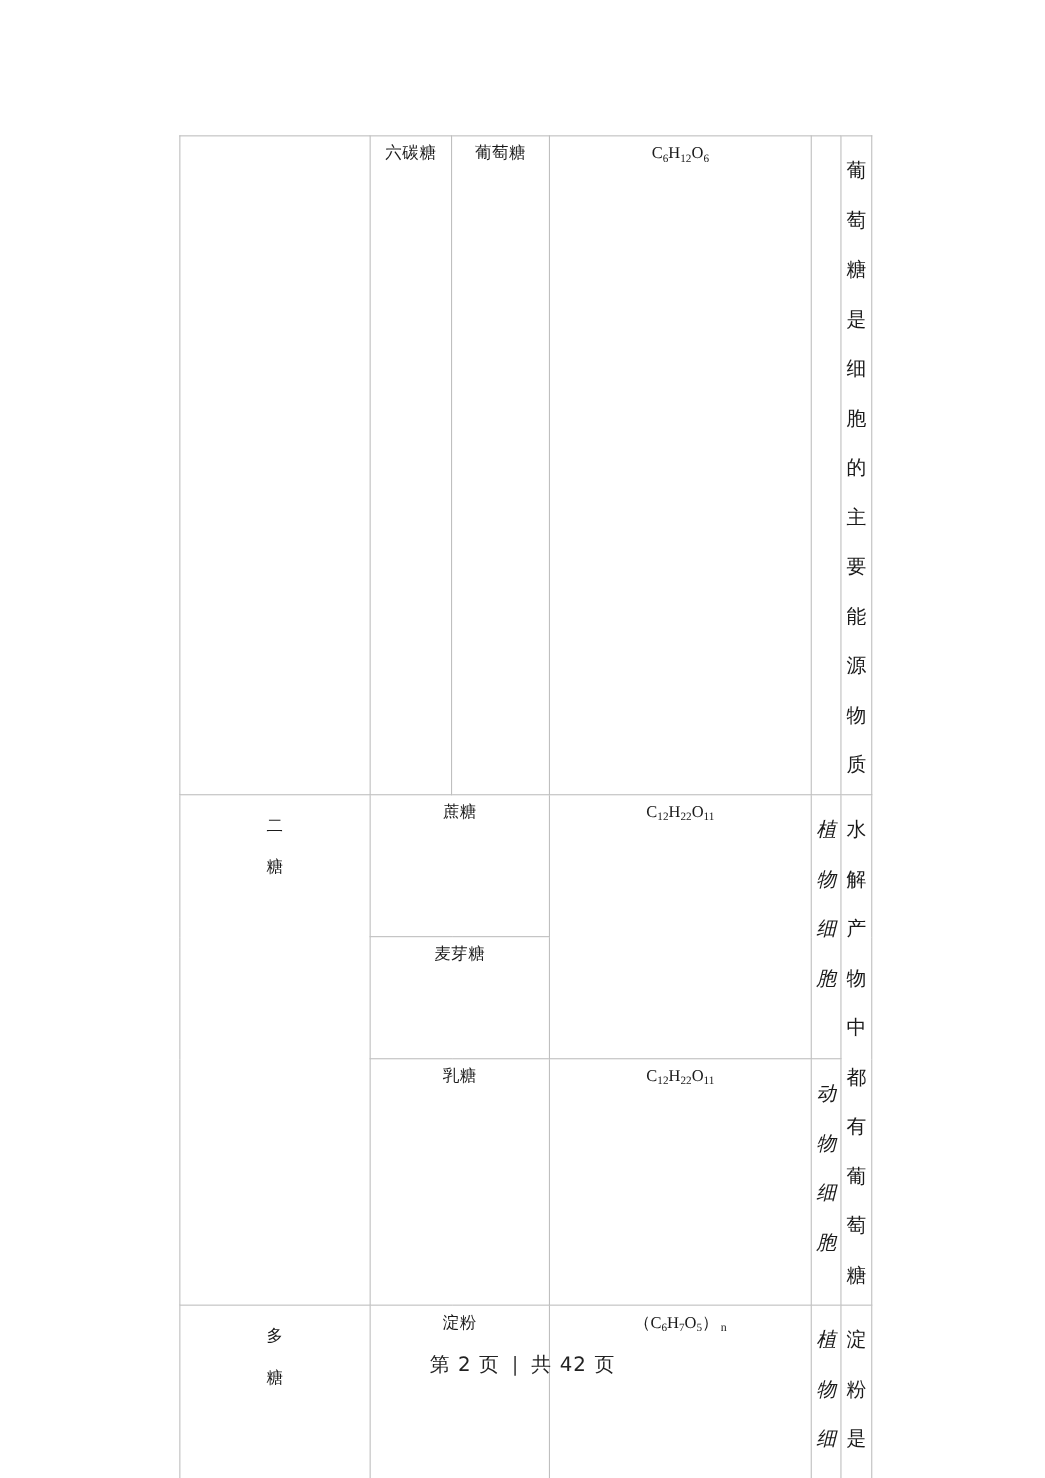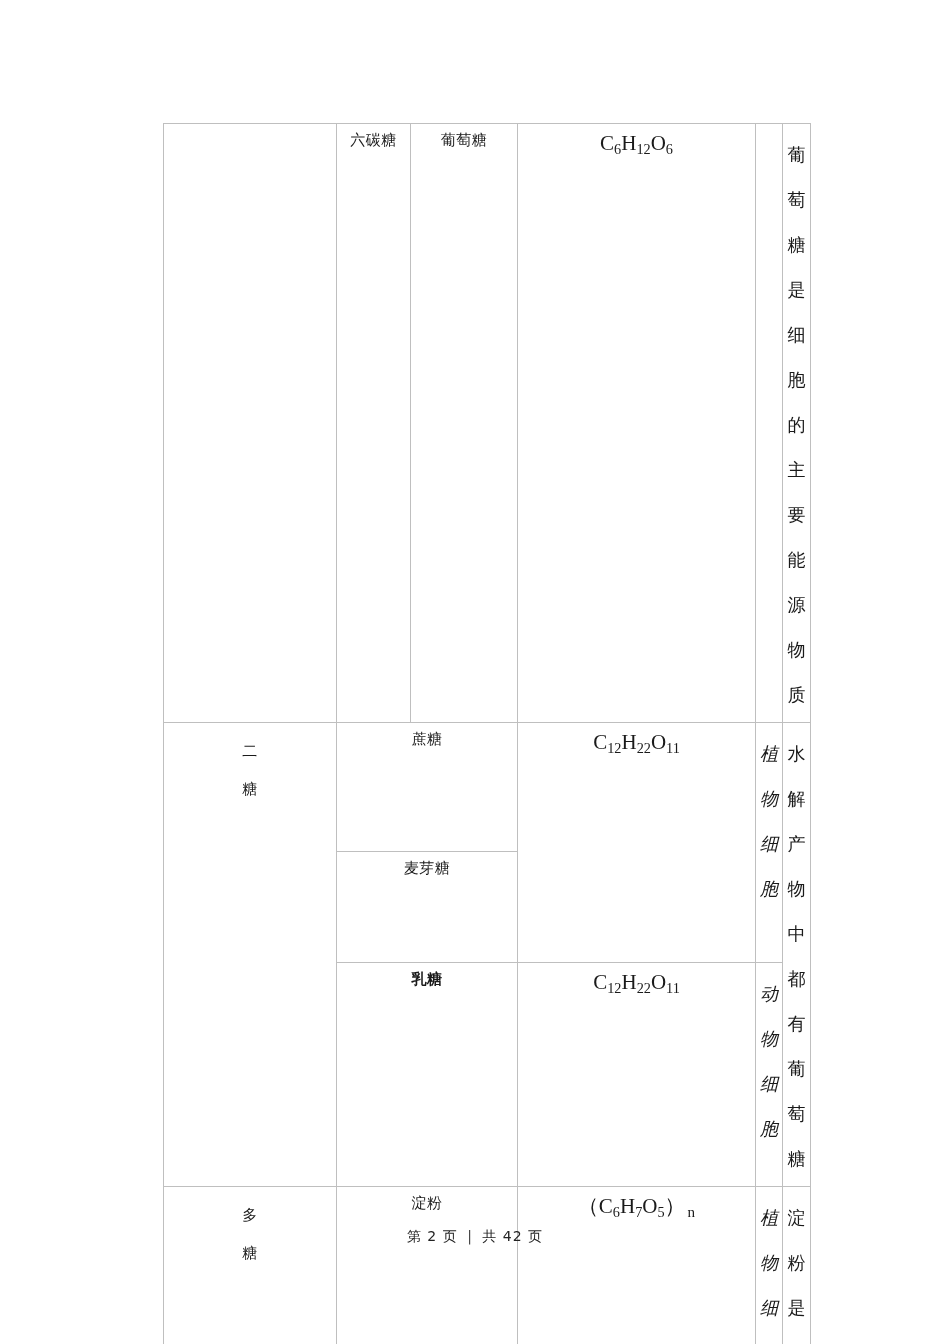--- a/index.html
+++ b/index.html
@@ -39,21 +39,21 @@
     vertical-align: top;
     font-family: "Liberation Serif", "DejaVu Serif", serif;
     font-size: 14.5px;
     line-height: 1.0;
     color: #1a1a1a;
   }
 
   
   .cw1 { width: 173px; }
   .cw2 { width: 74px; }
-  .cw3 { width: 107px; }
+  .cw3 { width: 89px; }
   .cw4 { width: 238px; }
   .cw5 { width: 27px; font-style: italic; }
   .cw6 { width: 28px; }
 
   
   .cell-pad {
     padding: 9px 4px 4px 4px;
     box-sizing: border-box;
   }
 
@@ -69,21 +69,21 @@
   .stack-center {
     text-align: center;
     font-size: 15px;
     line-height: 2.55;
     letter-spacing: 0.5px;
   }
 
   
   .formula {
     text-align: center;
-    font-size: 21px;
+    font-size: 15px;
     font-family: "Liberation Serif", "DejaVu Serif", serif;
     white-space: nowrap;
   }
   .formula sub {
     font-size: 0.68em;
     vertical-align: -0.28em;
   }
   .formula .nsub {
     font-size: 0.72em;
     vertical-align: -0.25em;
@@ -100,21 +100,21 @@
   }
 
   
   .footer {
     position: absolute;
     left: 0;
     top: 1228px;
     width: 950px;
     text-align: center;
     font-family: "DejaVu Sans", "Liberation Sans", sans-serif;
-    font-size: 14px;
+    font-size: 18px;
     color: #222222;
     letter-spacing: 1px;
   }
   .footer .sep {
     margin: 0 4px;
     color: #444;
   }
 </style>
 </head>
 <body>
@@ -189,21 +189,21 @@
         </td>
       </tr>
 
       <tr>
         <td class="cw2" colspan="2" style="height:110px;">
           <div class="cell-pad htext">麦芽糖</div>
         </td>
       </tr>
 
       <tr>
-        <td class="cw2" colspan="2" style="height:223px;font-weight:bold;">
+        <td class="cw2" colspan="2" style="height:223px;">
           <div class="cell-pad htext">乳糖</div>
         </td>
 
         <td class="cw4">
           <div class="cell-pad formula">
             <span>C</span><sub>12</sub><span>H</span><sub>22</sub><span>O</span><sub>11</sub>
           </div>
         </td>
 
         <td class="cw5">

